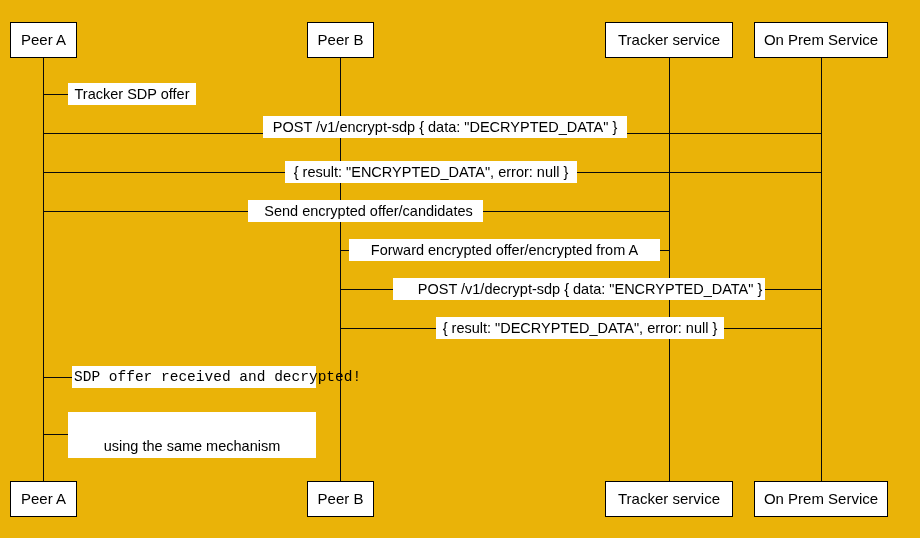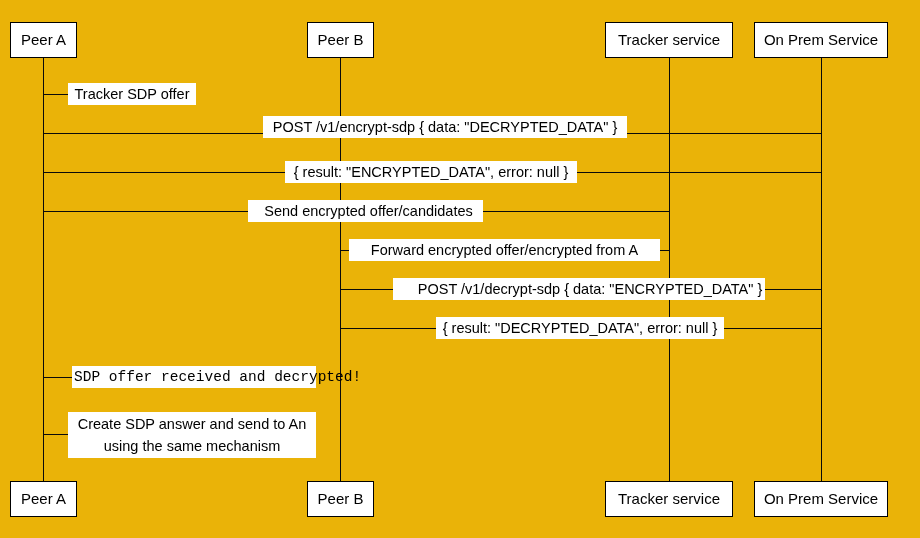--- a/index.html
+++ b/index.html
@@ -90,20 +90,20 @@
   <div class="msg-label" style="left:248px; top:200px; width:235px;padding-left:8px;">Send encrypted offer/candidates</div>
 
   <div class="msg-label" style="left:349px; top:239px; width:311px;">Forward encrypted offer/encrypted from A</div>
 
   <div class="msg-label" style="left:393px; top:278px; width:372px;padding-left:24px;">POST /v1/decrypt-sdp { data: "ENCRYPTED_DATA" }</div>
 
   <div class="msg-label" style="left:436px; top:317px; width:288px;">{ result: "DECRYPTED_DATA", error: null }</div>
 
   <div class="msg-label" style="left:72px; top:366px; width:244px;font-family:Liberation Mono, monospace;">SDP offer received and decrypted!</div>
 
-  <div class="msg-label two-line" style="left:68px; top:412px; width:248px;"><span>Create SDP answer and send to An</span><br><span>using the same mechanism</span></div>
+  <div class="msg-label two-line" style="left:68px; top:412px; width:248px;"><br><span>using the same mechanism</span></div>
 
   <div class="participant" style="left:10px; top:481px; width:67px;">Peer A</div>
   <div class="participant" style="left:307px; top:481px; width:67px;">Peer B</div>
   <div class="participant" style="left:605px; top:481px; width:128px;">Tracker service</div>
   <div class="participant" style="left:754px; top:481px; width:134px;">On Prem Service</div>
 
 </div>
 
 </body></html>

